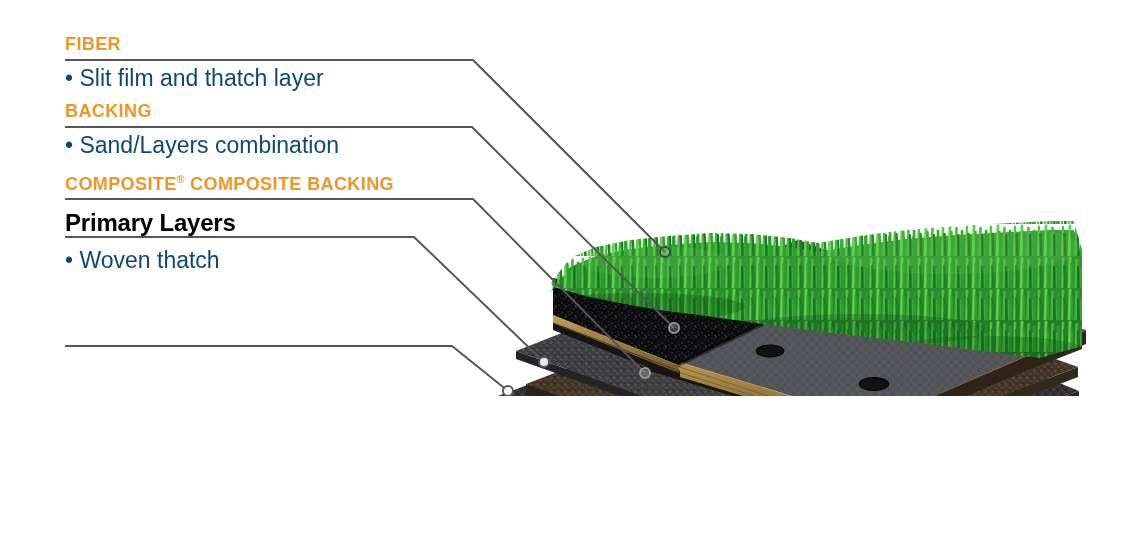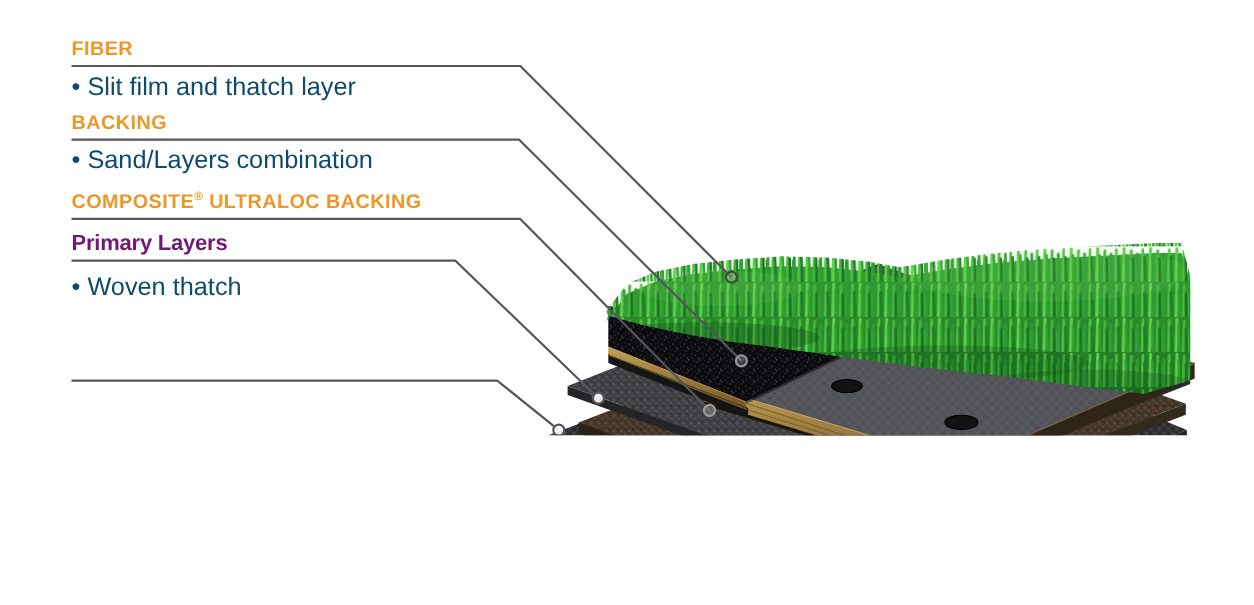--- a/index.html
+++ b/index.html
@@ -2,21 +2,21 @@
 <html><head>
 <meta charset="utf-8">
 <style>
   html,body{margin:0;padding:0;background:#fff;}
   .stage{
     position:relative;width:1140px;height:396px;background:#fff;overflow:hidden;
     font-family:"Liberation Sans",sans-serif;
   }
   .abs{position:absolute;}
   .hO{color:#EF9726;font-weight:bold;font-size:18px;letter-spacing:.4px;line-height:1;white-space:nowrap;}
-  .hD{color:#701a75;font-weight:bold;font-size:20px;letter-spacing:-.2px;line-height:1;white-space:nowrap;}
+  .hD{color:#000000;font-weight:bold;font-size:24px;letter-spacing:-.2px;line-height:1;white-space:nowrap;}
   .bl{color:#0c4a6e;font-size:23px;line-height:1.15;white-space:nowrap;}
   .reg{font-size:11px;vertical-align:7px;letter-spacing:0;}
   svg{display:block;}
 </style>
 </head>
 <body>
 
 <div class="stage">
 
   <svg class="abs" style="left:0;top:0" width="1140" height="550" viewBox="0 0 1140 550">
@@ -149,19 +149,19 @@
       <circle cx="508" cy="391" r="5" fill="#ffffff" fill-opacity="0.9" stroke="#55565B"></circle>
     </g>
   </svg>
 
   <div class="abs hO" style="left:65px;top:35px">FIBER</div>
   <div class="abs bl" style="left:65px;top:65px">• Slit film and thatch layer</div>
 
   <div class="abs hO" style="left:65px;top:102px">BACKING</div>
   <div class="abs bl" style="left:65px;top:132px">• Sand/Layers combination</div>
 
-  <div class="abs hO" style="left:65px;top:174px"><span>COMPOSITE</span><span class="reg">®</span><span> ULTRALOC BACKING</span></div>
+  <div class="abs hO" style="left:65px;top:174px"><span>COMPOSITE</span><span class="reg">®</span><span> COMPOSITE BACKING</span></div>
 
   <div class="abs hD" style="left:65px;top:211px">Primary Layers</div>
   <div class="abs bl" style="left:65px;top:247px">• Woven thatch</div>
 
 
 </div>
 
 </body></html>

